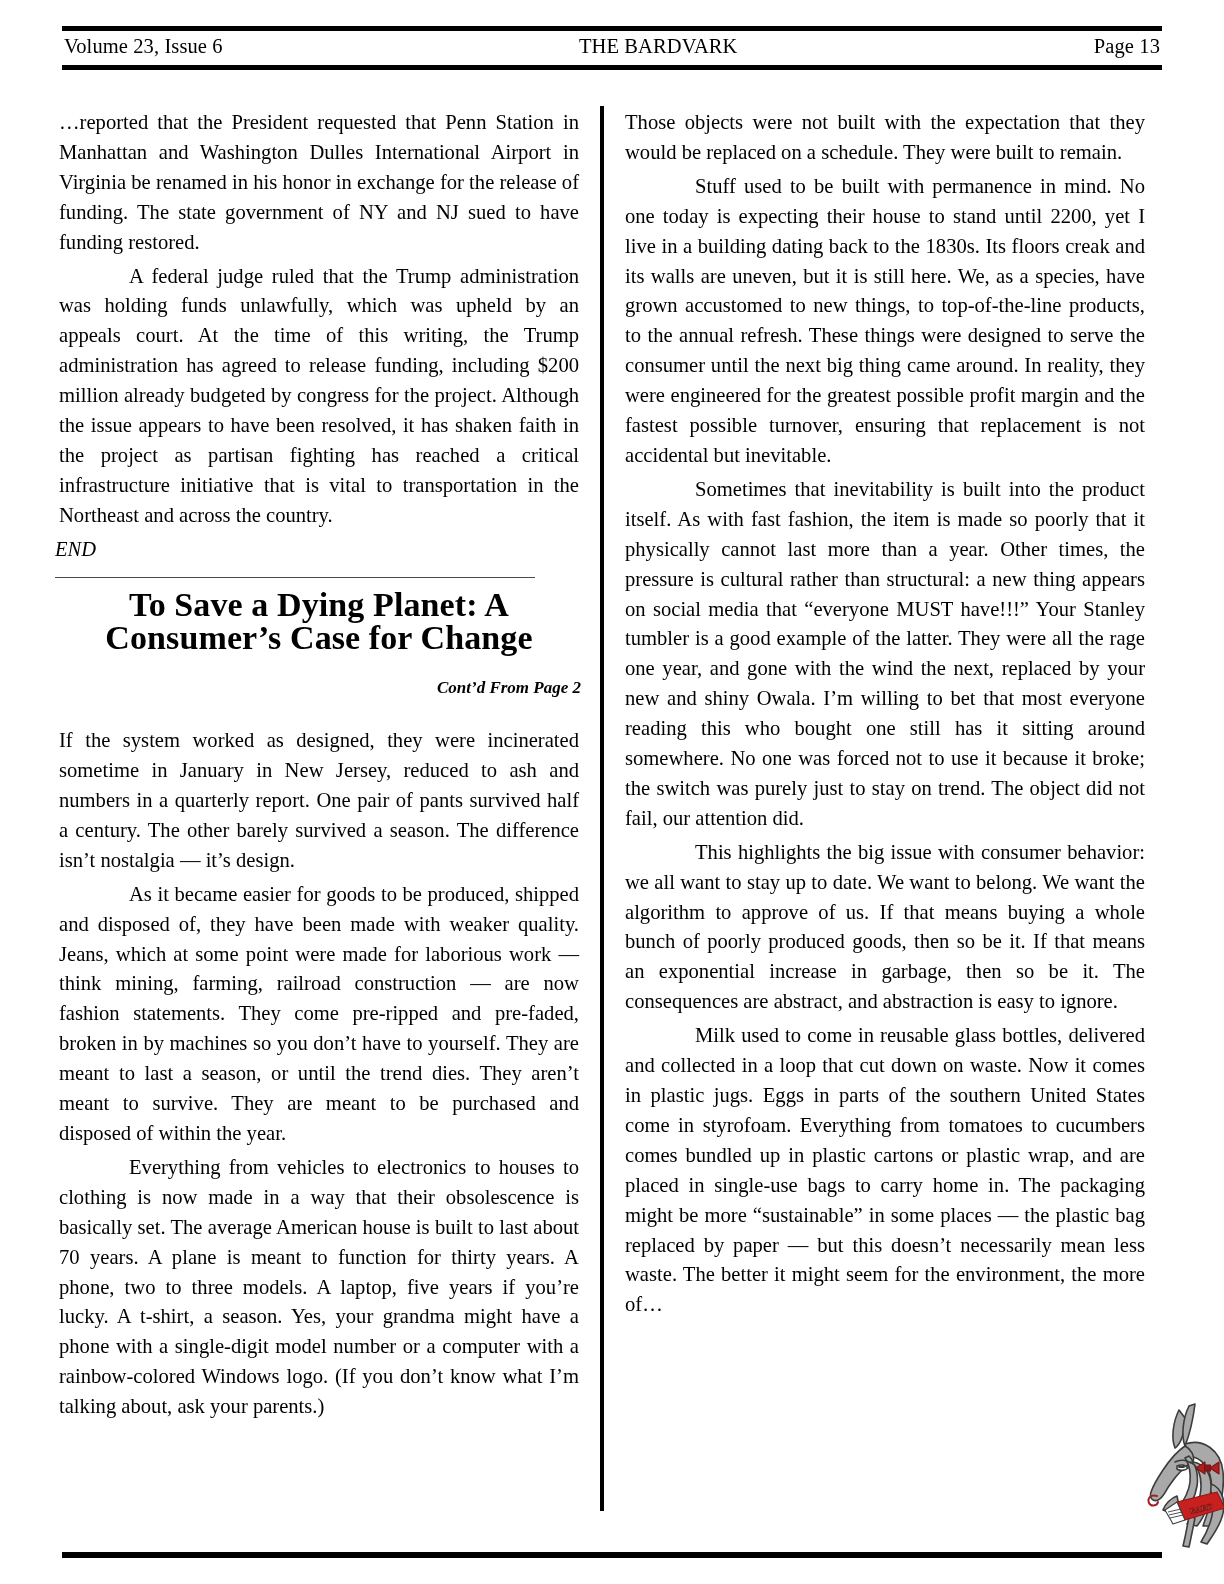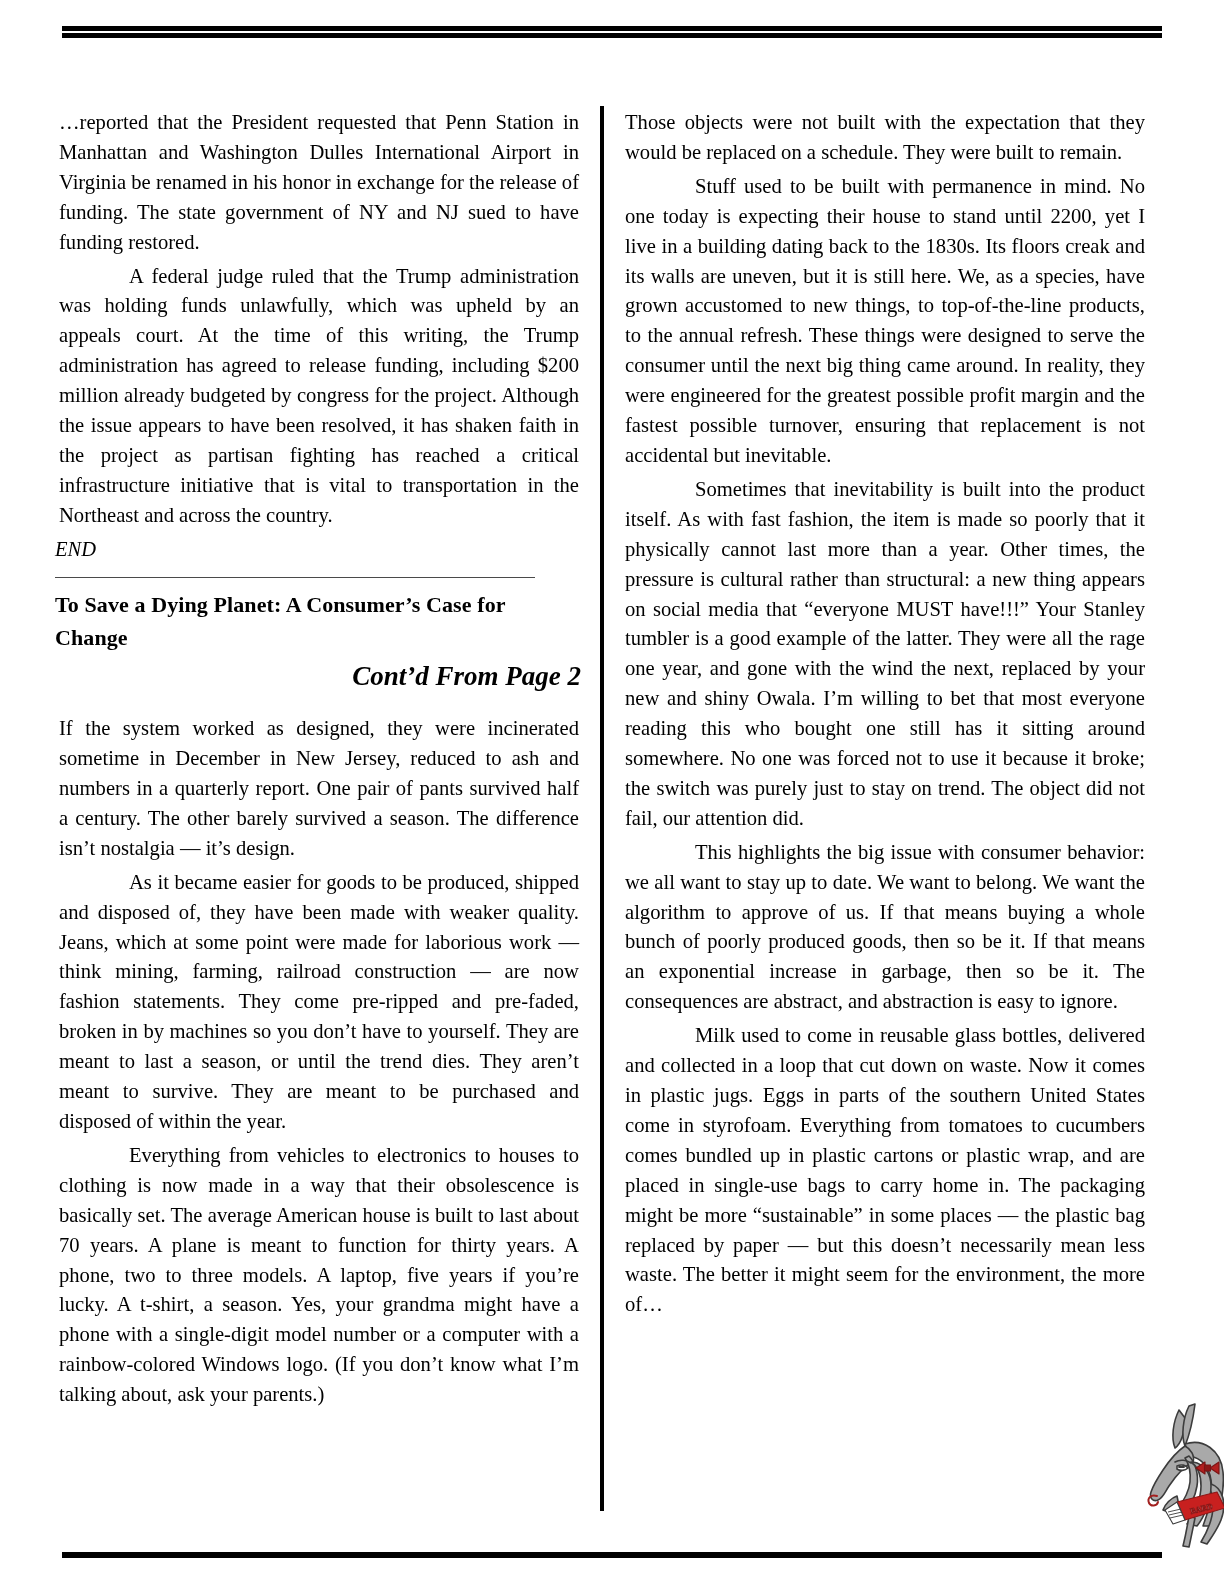--- a/index.html
+++ b/index.html
@@ -104,31 +104,31 @@
     height: 1.6px;
     background: #4a4a4a;
     width: 480px;
     margin: 12px 0 10px 0;
   }
 
   h2.headline {
     margin: 0;
     font-family: "Liberation Serif", "DejaVu Serif", serif;
     font-weight: bold;
-    font-size: 22px;
+    font-size: 34px;
     line-height: 33px;
     letter-spacing: 0.1px;
-    text-align: left;
+    text-align: center;
   }
 
   .contd {
-    margin: 8px 0 0 0;
+    margin: 20px 0 0 0;
     font-style: italic;
     font-weight: bold;
-    font-size: 27px;
+    font-size: 17px;
     line-height: 28px;
     text-align: right;
     padding-right: 2px;
   }
 
   .gap-after-contd { height: 20px; }
 
   
   .rule-bottom {
     position: absolute;
@@ -149,41 +149,46 @@
   }
   .mascot svg { display: block; }
 </style>
 </head>
 <body>
 
 <div class="page">
 
   <div class="masthead">
     <div class="rule-thick-top"></div>
+    <div class="masthead-row">
+      <div class="masthead-left">Volume 23, Issue 6</div>
+      <div class="masthead-center">THE BARDVARK</div>
+      <div class="masthead-right">Page 13</div>
+    </div>
     <div class="rule-thick-bottom"></div>
   </div>
 
   <div class="columns">
 
     <div class="col col-left">
 
       <p class="body noindent">…reported that the President requested that Penn Station in Manhattan and Washington Dulles International Airport in Virginia be renamed in his honor in exchange for the release of funding. The state government of NY and NJ sued to have funding restored.</p>
       <p class="body">A federal judge ruled that the Trump administration was holding funds unlawfully, which was upheld by an appeals court. At the time of this writing, the Trump administration has agreed to release funding, including $200 million already budgeted by congress for the project. Although the issue appears to have been resolved, it has shaken faith in the project as partisan fighting has reached a critical infrastructure initiative that is vital to transportation in the Northeast and across the country.</p>
 
       <p class="end-note">END</p>
 
       <div class="section-rule"></div>
 
       <h2 class="headline">To Save a Dying Planet: A Consumer’s Case for Change</h2>
 
       <p class="contd">Cont’d From Page 2</p>
 
       <div class="gap-after-contd"></div>
 
-      <p class="body noindent">If the system worked as designed, they were incinerated sometime in December in New Jersey, reduced to ash and numbers in a quarterly report. One pair of pants survived half a century. The other barely survived a season. The difference isn’t nostalgia — it’s design.</p>
+      <p class="body noindent">If the system worked as designed, they were incinerated sometime in January in New Jersey, reduced to ash and numbers in a quarterly report. One pair of pants survived half a century. The other barely survived a season. The difference isn’t nostalgia — it’s design.</p>
       <p class="body">As it became easier for goods to be produced, shipped and disposed of, they have been made with weaker quality. Jeans, which at some point were made for laborious work — think mining, farming, railroad construction — are now fashion statements. They come pre-ripped and pre-faded, broken in by machines so you don’t have to yourself. They are meant to last a season, or until the trend dies. They aren’t meant to survive. They are meant to be purchased and disposed of within the year.</p>
       <p class="body">Everything from vehicles to electronics to houses to clothing is now made in a way that their obsolescence is basically set. The average American house is built to last about 70 years. A plane is meant to function for thirty years. A phone, two to three models. A laptop, five years if you’re lucky. A t-shirt, a season. Yes, your grandma might have a phone with a single-digit model number or a computer with a rainbow-colored Windows logo. (If you don’t know what I’m talking about, ask your parents.)</p>
     </div>
 
     <div class="col-divider"></div>
 
     <div class="col col-right">
       <p class="body noindent">Those objects were not built with the expectation that they would be replaced on a schedule. They were built to remain.</p>
       <p class="body">Stuff used to be built with permanence in mind. No one today is expecting their house to stand until 2200, yet I live in a building dating back to the 1830s. Its floors creak and its walls are uneven, but it is still here. We, as a species, have grown accustomed to new things, to top-of-the-line products, to the annual refresh. These things were designed to serve the consumer until the next big thing came around. In reality, they were engineered for the greatest possible profit margin and the fastest possible turnover, ensuring that replacement is not accidental but inevitable.</p>
       <p class="body">Sometimes that inevitability is built into the product itself. As with fast fashion, the item is made so poorly that it physically cannot last more than a year. Other times, the pressure is cultural rather than structural: a new thing appears on social media that “everyone MUST have!!!” Your Stanley tumbler is a good example of the latter. They were all the rage one year, and gone with the wind the next, replaced by your new and shiny Owala. I’m willing to bet that most everyone reading this who bought one still has it sitting around somewhere. No one was forced not to use it because it broke; the switch was purely just to stay on trend. The object did not fail, our attention did.</p>

